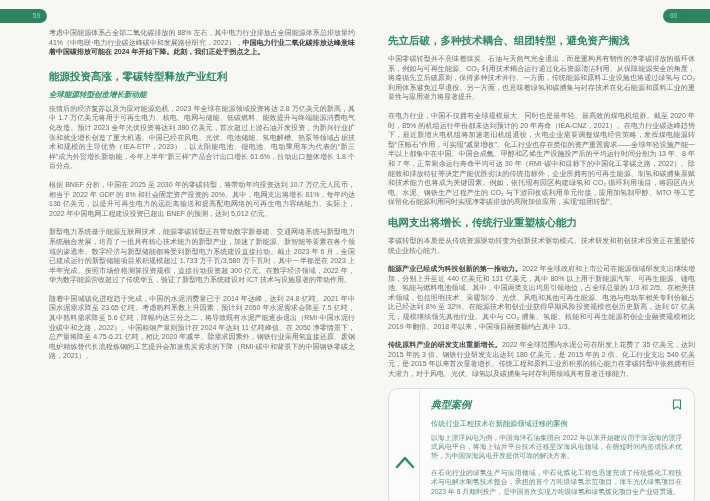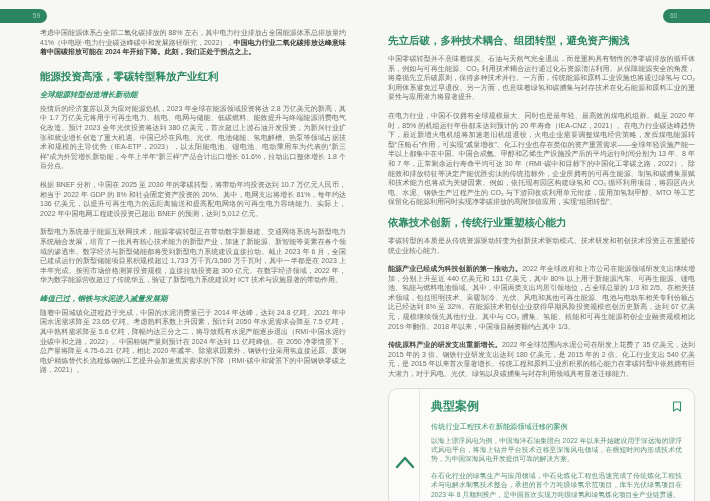--- a/index.html
+++ b/index.html
@@ -16,21 +16,21 @@
   
   .badge {
     position:absolute; top:9px; height:14px; width:47px;
     background:#2b8660; color:#9fd3b8; font-size:6.5px;
     display:flex; align-items:center; line-height:14px;
   }
   .badge.left-pill { left:0; border-radius:0 7px 7px 0; justify-content:flex-end; padding-right:7px; }
   .badge.right-pill { right:0; border-radius:7px 0 0 7px; justify-content:flex-start; padding-left:7px; }
 
   .content { position:absolute; top:28px; }
-  .page-left .content { left:40px; width:306px; }
+  .page-left .content { left:49px; width:306px; }
   .page-right .content { left:33px; width:307px; }
 
   p.body-text {
     font-size:7px; line-height:9.6px; color:#6e6e6e;
     text-align:justify; margin-bottom:9px;
   }
   p.body-text .lead-bold { font-weight:bold; color:#4d4d4d; }
   p.intro { margin-bottom:13px; }
   .intro .bold-tail { font-weight:bold; color:#3f3f3f; }
 
@@ -52,21 +52,21 @@
     border:1px solid #d8ded9; border-radius:10px; background:#fbfcfa;
     padding:9px 12px 10px 42px; min-height:104px;
   }
   .case-box .divider {
     position:absolute; left:30px; top:0; bottom:0; width:1px; background:#e0e5e0;
   }
   .case-box .chevron {
     position:absolute; left:6px; top:66px; width:20px; height:14px;
   }
   .case-header { display:flex; justify-content:space-between; align-items:center; margin-bottom:7px; }
-  .case-label { font-size:12px; font-weight:bold; color:#2f8f68; }
+  .case-label { font-size:10px; font-weight:bold; color:#2f8f68;font-style:italic; }
   .case-title { font-size:7.2px; font-weight:normal; color:#2f8f68; margin-bottom:4px; }
   .case-text {
     font-size:6.8px; line-height:9.4px; color:#5d8d7a;
     text-align:justify; margin-bottom:7px;
   }
   .case-text:last-child { margin-bottom:0; }
 </style>
 </head>
 <body>
 
@@ -83,38 +83,37 @@
 
       <h1 class="section-title">能源投资高涨，零碳转型释放产业红利</h1>
 
       <h2 class="sub-title">全球能源转型创造增长新动能</h2>
       <p class="body-text mb-lg">疫情后的经济复苏以及为应对能源危机，2023 年全球在能源领域投资将达 2.8 万亿美元的新高，其中 1.7 万亿美元将用于可再生电力、核电、电网与储能、低碳燃料、能效提升与终端能源消费电气化改造。预计 2023 全年光伏投资将达到 380 亿美元，首次超过上游石油开发投资，为新兴行业扩张和就业增长创造了重大机遇。中国已经在风电、光伏、电池储能、氢电解槽、热泵等领域占据技术和规模的主导优势（IEA-ETP，2023），以太阳能电池、锂电池、电动乘用车为代表的“新三样”成为外贸增长新动能，今年上半年“新三样”产品合计出口增长 61.6%，拉动出口整体增长 1.8 个百分点。</p>
 
       <p class="body-text mb-sm">根据 BNEF 分析，中国在 2025 至 2030 年的零碳转型，将带动年均投资达到 10.7 万亿元人民币，相当于 2022 年 GDP 的 8% 和社会固定资产投资的 20%。其中，电网支出将增长 81%，每年约达 136 亿美元，以提升可再生电力的远距离输送和提高配电网络的可再生电力容纳能力。实际上，2022 年中国电网工程建设投资已超出 BNEF 的预测，达到 5,012 亿元。</p>
       <p class="body-text mb-lg">新型电力系统基于能源互联网技术，能源零碳转型正在带动数字新基建、交通网络系统与新型电力系统融合发展，培育了一批具有核心技术能力的新型产业，加速了新能源、新智能等要素在各个领域的渗透率。数字经济与新型储能都将受到新型电力系统建设直接拉动。截止 2023 年 6 月，全国已建成运行的新型储能项目累积规模超过 1,733 万千瓦/3,580 万千瓦时，其中一半都是在 2023 上半年完成。按照市场价格测算投资规模，直接拉动投资超 300 亿元。在数字经济领域，2022 年，华为数字能源营收超过了传统华五，验证了新型电力系统建设对 ICT 技术与设施显著的带动作用。</p>
 
 
-      <h2 class="sub-title">峰值已过，钢铁与水泥进入减量发展期</h2>
       <p class="body-text">随着中国城镇化进程趋于完成，中国的水泥消费量已于 2014 年达峰，达到 24.8 亿吨。2021 年中国水泥需求降至 23.65 亿吨。考虑熟料系数上升因素，预计到 2050 年水泥需求会降至 7.5 亿吨，其中熟料需求降至 5.6 亿吨，降幅约达三分之二，将导致既有水泥产能逐步退出（RMI·中国水泥行业碳中和之路，2022）。中国粗钢产量则预计在 2024 年达到 11 亿吨峰值。在 2050 净零情景下，总产量将降至 4.75-6.21 亿吨，相比 2020 年减半。除需求因素外，钢铁行业采用氢直接还原、废钢电炉精炼替代长流程炼钢的工艺提升会加速焦炭需求的下降（RMI·碳中和背景下的中国钢铁零碳之路，2021）。</p>
 
     </div>
   </div>
 
   <div class="page page-right">
     <div class="badge right-pill">
       <span>60</span>
     </div>
 
     <div class="content">
 
       <h1 class="section-title">先立后破，多种技术耦合、组团转型，避免资产搁浅</h1>
       <p class="body-text">中国零碳转型并不意味着煤炭、石油与天然气完全退出，而是重构具有韧性的净零碳排放的循环体系，例如与可再生能源、CO₂ 利用技术耦合运行通过化石资源清洁利用。从保障能源安全的角度，将遵循先立后破原则，保持多种技术并行。一方面，传统能源和原料工业设施也将通过绿氢与 CO₂ 利用体系避免过早退役。另一方面，也意味着绿氢和碳捕集与封存技术在化石能源和原料工业的重要性与应用潜力将显著提升。</p>
       <p class="body-text mb-lg">在电力行业，中国不仅拥有全球规模最大、同时也是最年轻、最高效的煤电机组群。截至 2020 年时，85% 的机组运行年份都未达到预计的 20 年寿命（IEA-CNZ，2021）。在电力行业碳达峰趋势下，最近新增火电机组将加速老旧机组退役，火电企业需要调整煤电经营策略，发挥煤电能源转型“压舱石”作用，可实现“减量增收”。化工行业也存在类似的资产重置需求——全球年轻设施产能一半以上都集中在中国。中国合成氨、甲醇和乙烯生产设施投产后的平均运行时间分别为 13 年、8 年和 7 年，正常剩余运行寿命平均可达 30 年（RMI·碳中和目标下的中国化工零碳之路，2022）。除能效和排放特征等决定产能优胜劣汰的传统指标外，企业所拥有的可再生能源、制氢和碳捕集禀赋和技术能力也将成为关键因素。例如，依托现有园区构建绿氢和 CO₂ 循环利用项目，将园区内火电、水泥、钢铁生产过程产生的 CO₂ 与下游回收或利用单元衔接，应用加氢制甲醇、MTO 等工艺保留化石能源利用同时实现净零碳排放的高附加值应用，实现“组团转型”。</p>
 
-      <h1 class="section-title">依靠技术创新，传统行业重塑核心能力</h1>
+      <h1 class="section-title">电网支出将增长，传统行业重塑核心能力</h1>
       <p class="body-text mb-sm">零碳转型的本质是从传统资源驱动转变为创新技术驱动模式。技术研发和初创技术投资正在重塑传统企业核心能力。</p>
       <p class="body-text mb-sm"><span class="lead-bold">能源产业已经成为科技创新的第一推动力。</span><span>2022 年全球政府和上市公司在能源领域研发支出继续增加，分别上升至近 440 亿美元和 131 亿美元，其中 80% 以上用于新能源汽车、可再生能源、锂电池、氢能与燃料电池领域。其中，中国两类支出均居引领地位，占全球总量的 1/3 和 2/5。在相关技术领域，包括照明技术、采暖制冷、光伏、风电和其他可再生能源、电池与电动车相关专利份额占比已经达到 8% 至 32%。在能源技术初创企业获得早期风险投资规模也创历史新高，达到 67 亿美元，规模继续领先其他行业。其中与 CO₂ 捕集、氢能、核能和可再生能源初创企业融资规模相比 2019 年翻倍。2018 年以来，中国项目融资额约占其中 1/3。</span></p>
       <p class="body-text"><span class="lead-bold">传统原料产业的研发支出重新增长。</span><span>2022 年全球范围内水泥公司在研发上花费了 35 亿美元，达到 2015 年的 3 倍。钢铁行业研发支出达到 180 亿美元，是 2015 年的 2 倍。化工行业支出 540 亿美元，是 2015 年以来首次显著增长。传统工程和原料工业所积累的核心能力在零碳转型中依然拥有巨大潜力，对于风电、光伏、绿氢以及碳捕集与封存利用领域具有显著迁移能力。</span></p>
 
       <div class="case-box">
         <div class="divider"></div>
         <svg class="chevron" viewBox="0 0 20 14">
           <polyline points="2,12 10,3 18,12" fill="none" stroke="#2e8b63" stroke-width="2.4" stroke-linecap="round" stroke-linejoin="round"></polyline>
         </svg>
         <div class="case-header">

